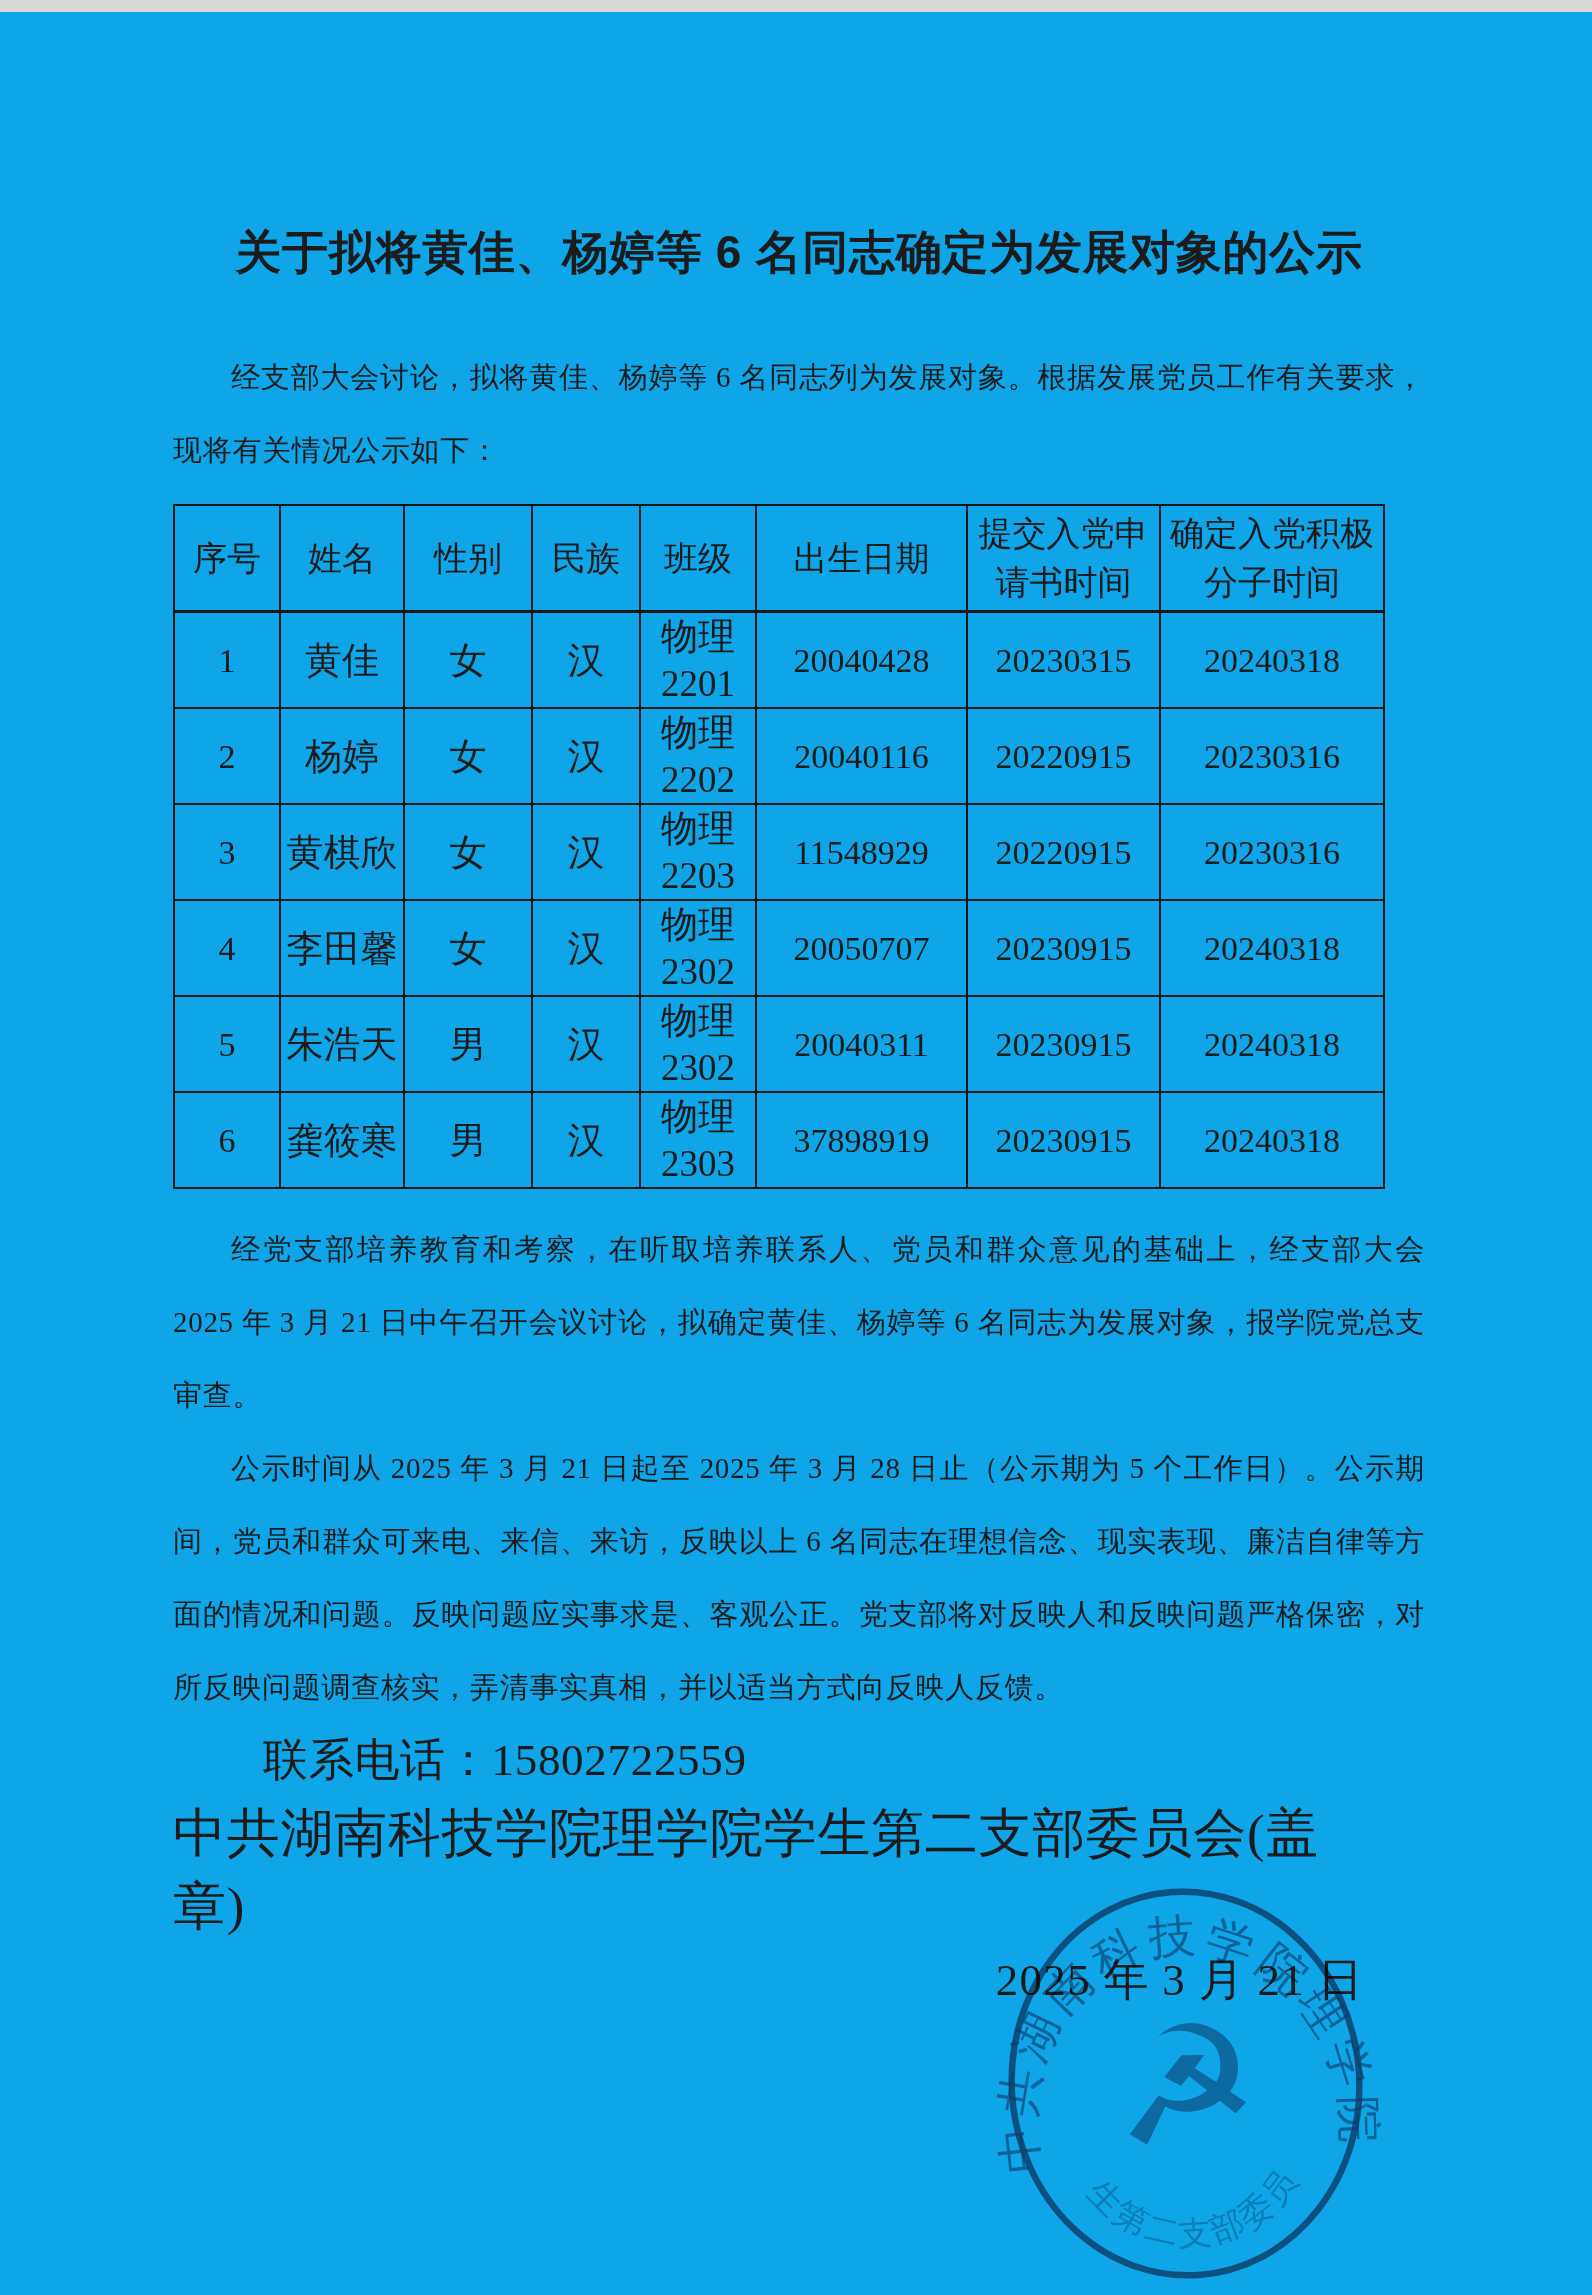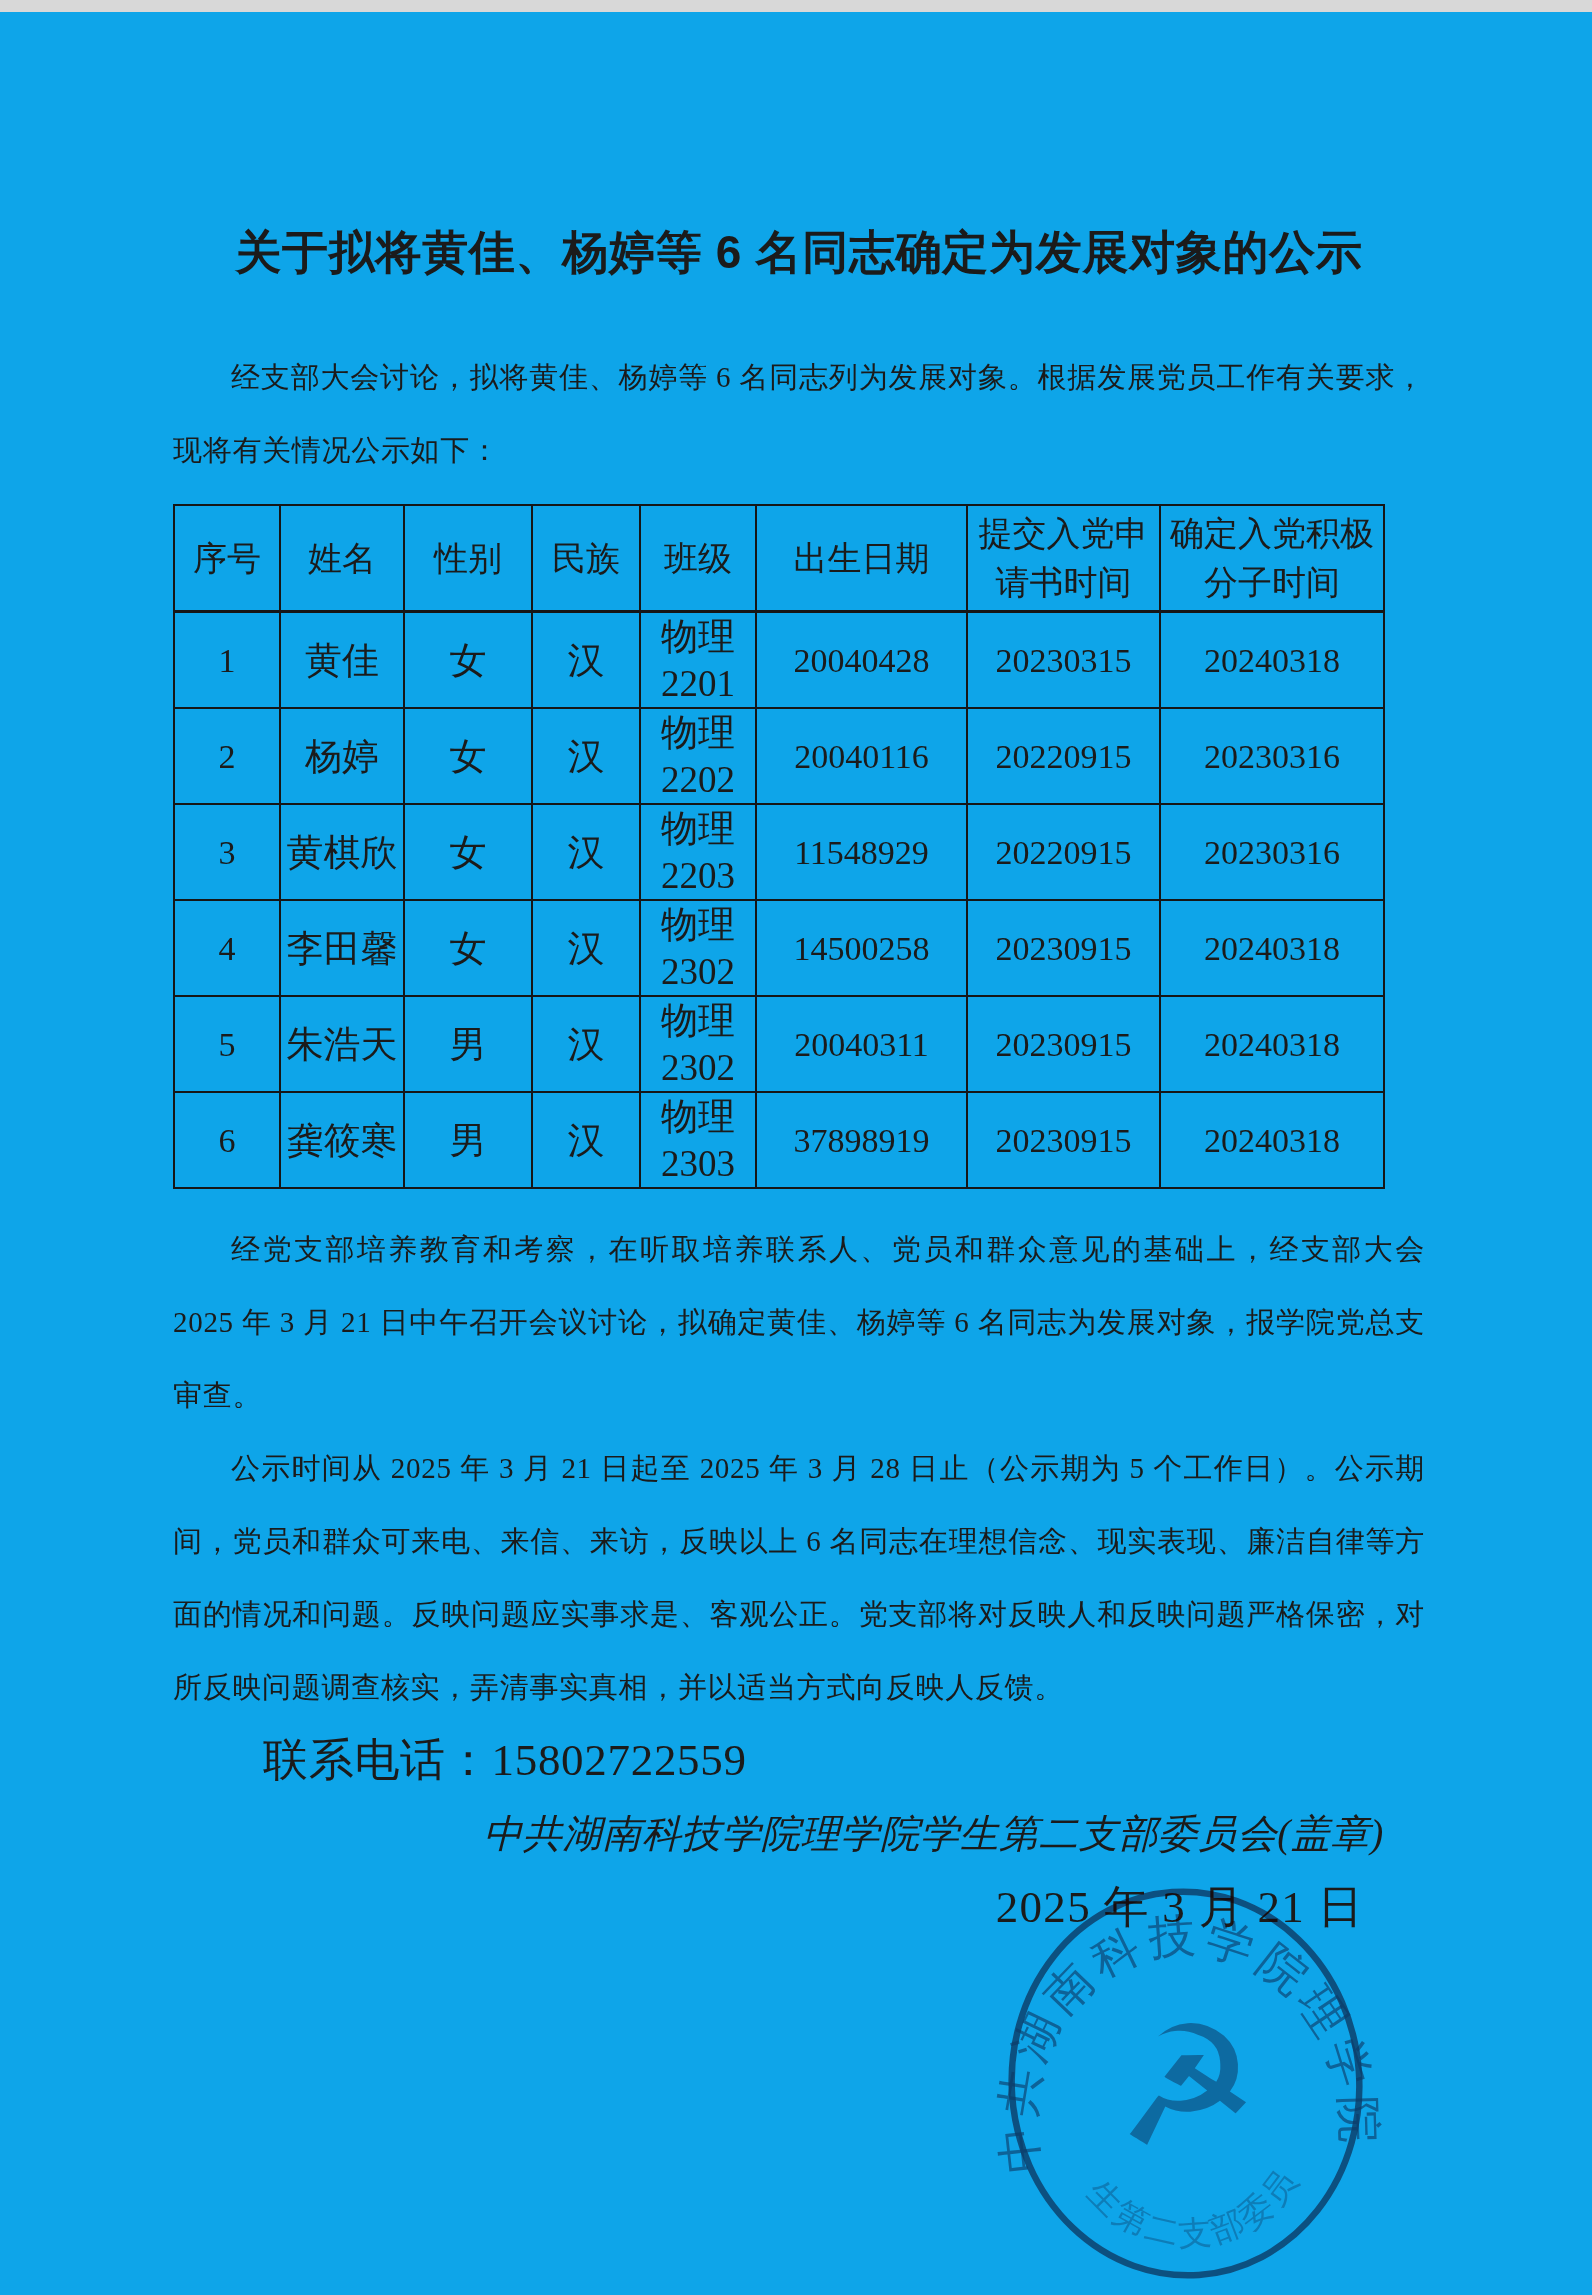--- a/index.html
+++ b/index.html
@@ -64,26 +64,24 @@
     height: 90px;
   }
   .roster td.cell-num { font-size: 34px; letter-spacing: 0; }
   .contact-line {
     font-size: 45px;
     line-height: 73px;
     text-indent: 2em;
     letter-spacing: 0.7px;
   }
   .sig-org {
-    font-size: 39px;
+    font-size: 53px;
     line-height: 73px;
-    text-align: right;
     padding-right: 41px;
     letter-spacing: 0.7px;
-    font-style: italic;
   }
   .sig-date {
     font-size: 45px;
     line-height: 74px;
     text-align: right;
     padding-right: 61px;
     letter-spacing: 1.3px;
   }
   .stamp {
     position: absolute;
@@ -165,21 +163,21 @@
           <td class="cell-num">20220915</td>
           <td class="cell-num">20230316</td>
         </tr>
         <tr>
           <td class="cell-num">4</td>
           <td>李田馨</td>
           <td>女</td>
           <td>汉</td>
           <td>物理
 2302</td>
-          <td class="cell-num">14500258</td>
+          <td class="cell-num">20050707</td>
           <td class="cell-num">20230915</td>
           <td class="cell-num">20240318</td>
         </tr>
         <tr>
           <td class="cell-num">5</td>
           <td>朱浩天</td>
           <td>男</td>
           <td>汉</td>
           <td>物理
 2302</td>

